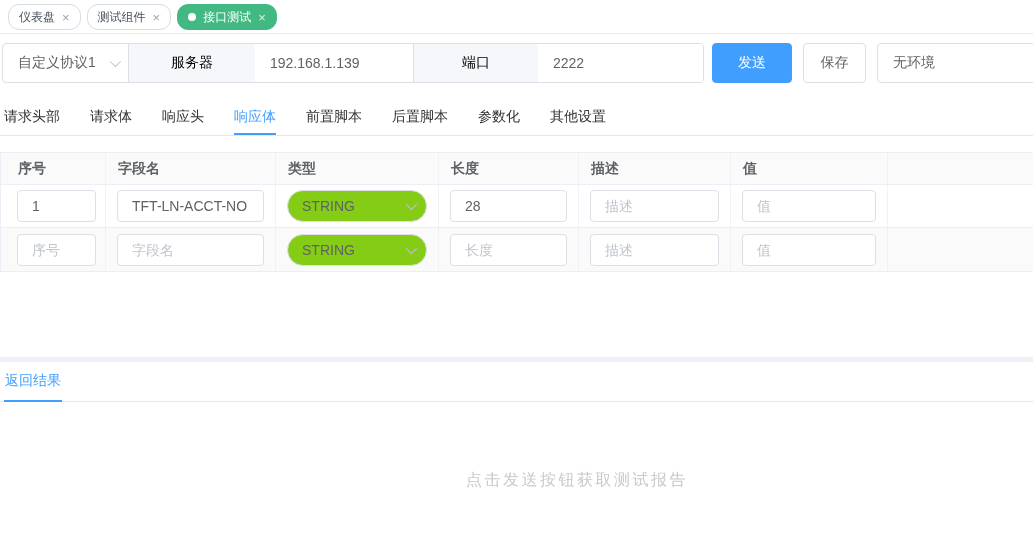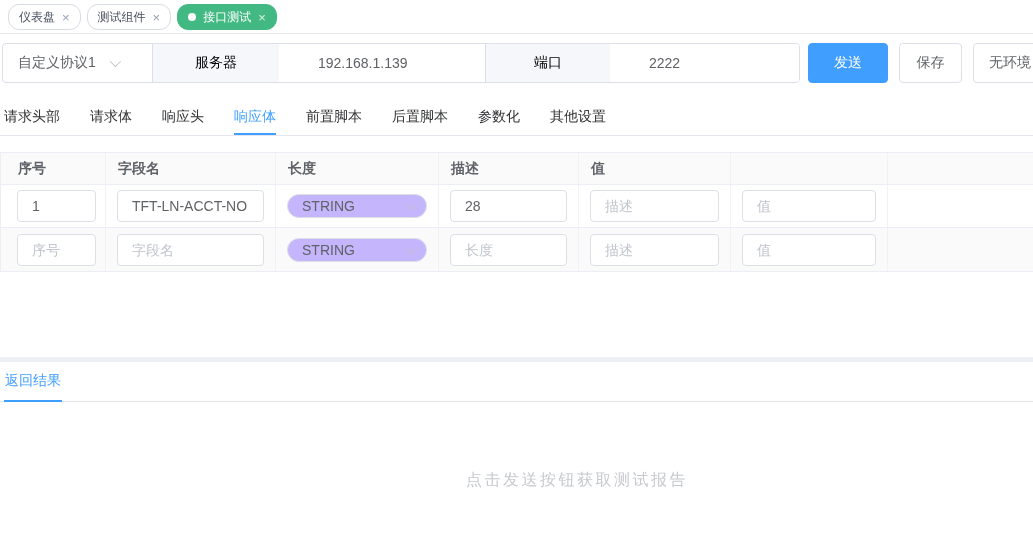--- a/index.html
+++ b/index.html
@@ -14,21 +14,21 @@
   .wtab { height:26px; display:flex; align-items:center; gap:7px; padding:0 10px;
     border:1px solid #d8dce5; border-radius:11px; background:#fff; font-size:12px;
     color:#495060; cursor:pointer; white-space:nowrap; }
   .wtab .close { color:#9aa2af; font-size:13px; line-height:1; }
   .wtab.active { background:#42b983; border-color:#42b983; color:#fff; }
   .wtab.active .close { color:#d9f2e6; }
   .dot { width:8px; height:8px; border-radius:50%; background:#fff; display:inline-block; }
 
   
   .toolbar { position:absolute; top:43px; left:2px; height:40px; display:flex; align-items:stretch; }
-  .igroup { display:flex; border:1px solid #dcdfe6; border-radius:4px; overflow:hidden; background:#fff;gap:24px; }
+  .igroup { display:flex; border:1px solid #dcdfe6; border-radius:4px; overflow:hidden; background:#fff; }
   .igroup > * + * { border-left:1px solid #dcdfe6; }
   .proto { width:125px; display:flex; align-items:center; justify-content:space-between;
     padding:0 10px 0 15px; font-size:14px; color:#606266; cursor:pointer; overflow:hidden; white-space:nowrap; }
   .glabel { width:127px; background:#f5f7fa; color:#000000; font-size:14px;
     display:flex; align-items:center; justify-content:center; white-space:nowrap; }
   .glabel.port { width:125px; }
   .gin { border:none; outline:none; font-size:14px; color:#606266; padding:0 15px;
     font-family:inherit; background:#fff; }
   .gin.ip { width:158px; }
   .gin.port { width:165px; }
@@ -59,21 +59,21 @@
   .thead > div { font-size:14px; font-weight:bold; color:#5f6368; padding-left:12px; white-space:nowrap; }
   .thead > div:first-child { padding-left:17px; }
   .tbody { height:43px; background:#fff; }
   .tbody.striped { height:44px; background:#fafafa; }
   .cell { padding:0 11px; }
   .cell:first-child { padding-left:16px; padding-right:9px; }
   .tin { width:100%; height:32px; border:1px solid #dcdfe6; border-radius:4px; background:#fff;
     font-size:14px; color:#606266; padding:0 14px; outline:none; font-family:inherit;
     white-space:nowrap; overflow:hidden; }
   .tin::placeholder { color:#c0c4cc; }
-  .tsel { width:100%; height:24px; border:1px solid #dcdfe6; border-radius:16px; background:#c4b5fd;
+  .tsel { width:100%; height:32px; border:1px solid #dcdfe6; border-radius:16px; background:#84cc16;
     display:flex; align-items:center; justify-content:space-between; padding:0 12px 0 14px;
     font-size:14px; color:#606266; cursor:pointer; }
 
   
   .panel-gap { position:absolute; top:357px; left:0; width:100%; height:5px; background:#edf0f4; }
   .result-tabs { position:absolute; top:362px; left:0; width:1154px; height:40px;
     border-bottom:1px solid #e4e7ed; }
   .rtab { position:absolute; left:4px; top:0; height:40px; display:flex; align-items:center;
     padding:0 1px; font-size:14px; color:#409eff; border-bottom:2px solid #409eff; cursor:pointer; }
   .empty-msg { position:absolute; top:470px; left:0; width:1154px; text-align:center;
@@ -126,20 +126,21 @@
     <div class="stab">前置脚本</div>
     <div class="stab">后置脚本</div>
     <div class="stab">参数化</div>
     <div class="stab">其他设置</div>
   </div>
 
   <div class="ptable">
     <div class="trow thead">
       <div>序号</div>
       <div>字段名</div>
+      <div>类型</div>
       <div>长度</div>
       <div>描述</div>
       <div>值</div>
       <div></div>
     </div>
 
     <div class="trow tbody">
       <div class="cell">
           <input class="tin" value="1" style="">
         </div>

